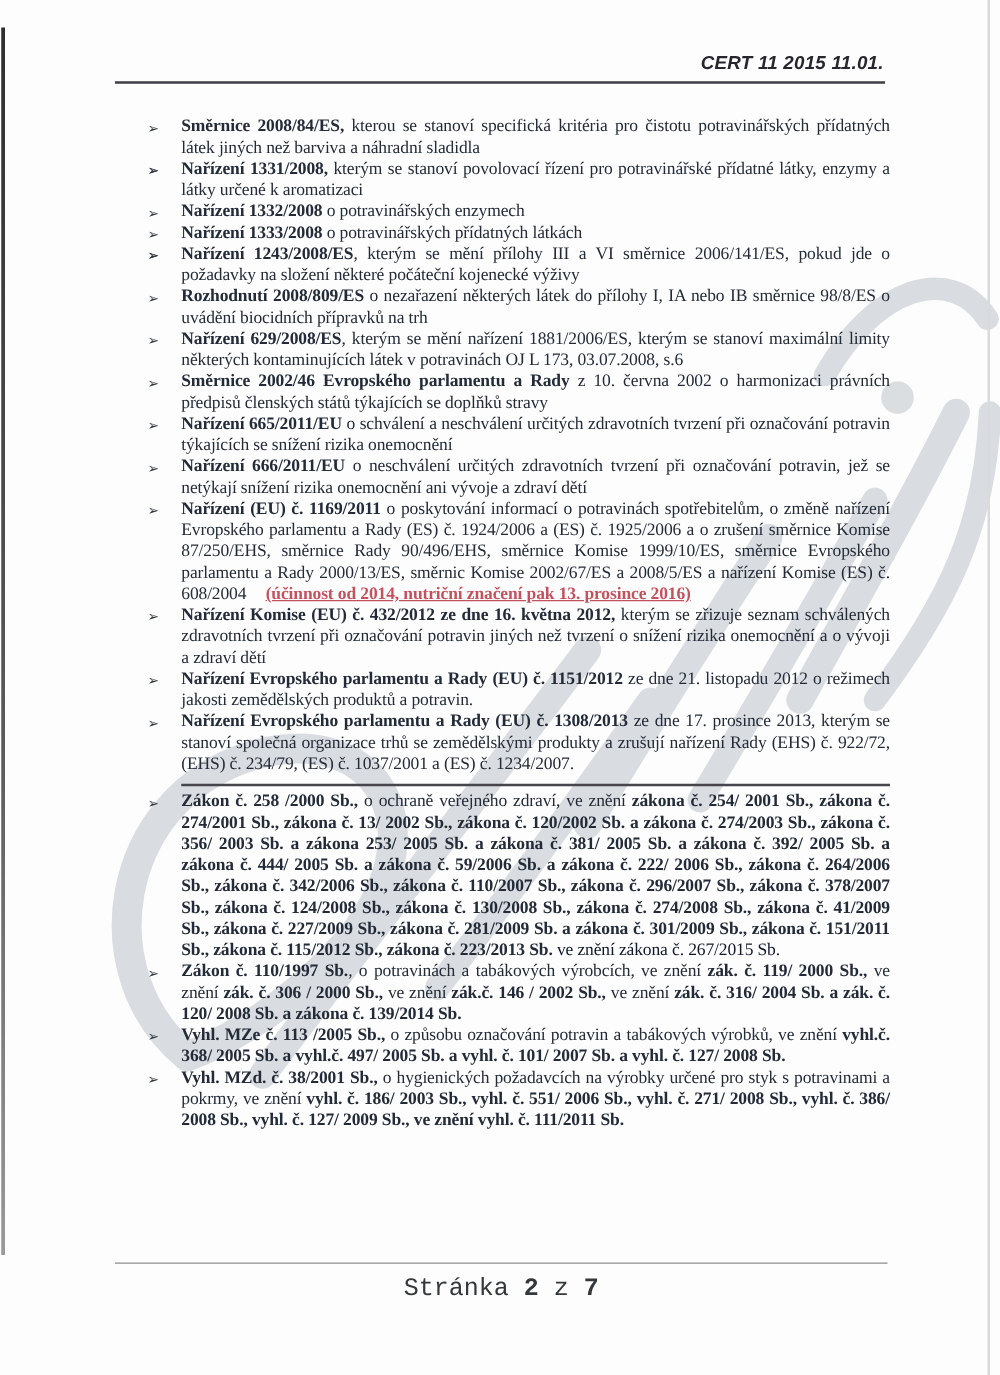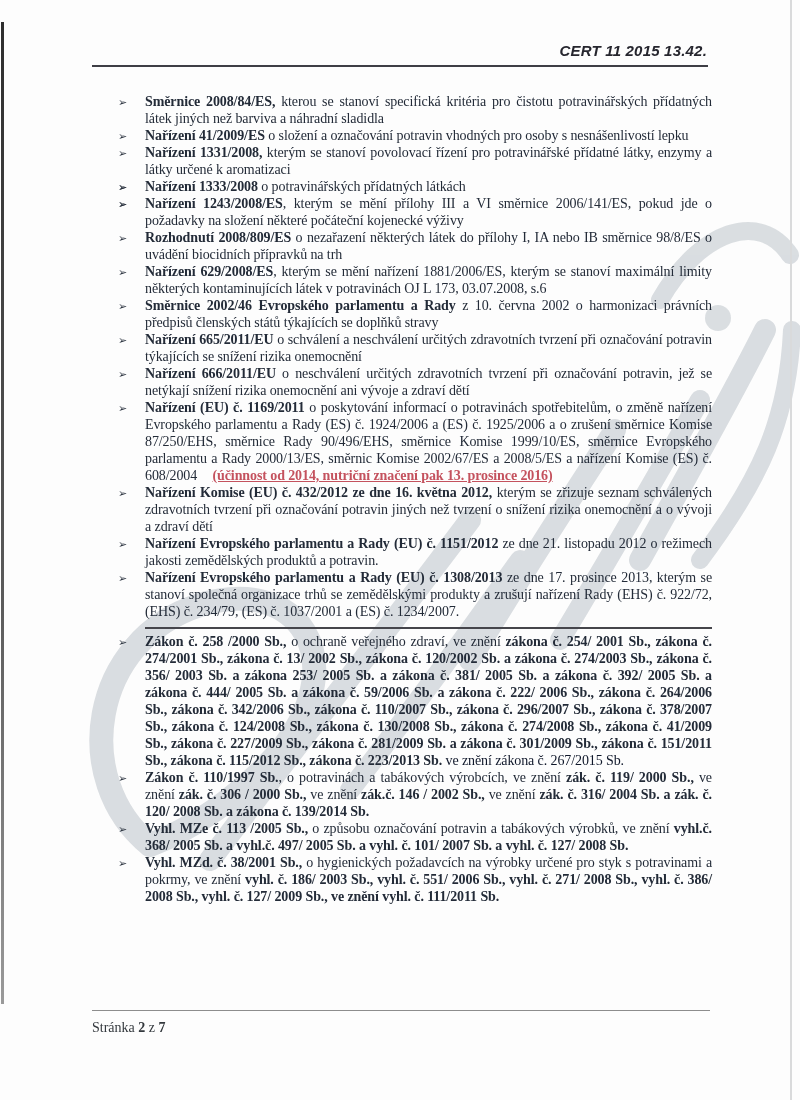--- a/index.html
+++ b/index.html
@@ -27,22 +27,22 @@
   ul.reflist li .bullet{
     position:absolute;left:-27px;top:1px;
     font-family:"DejaVu Sans",sans-serif;font-size:11px;color:#2c3440;
   }
   .seg-b{font-weight:bold;}
   .seg-r{font-weight:normal;color:#0f172a;}
   .seg-ru{font-weight:bold;color:#c4525e;text-decoration:underline;margin-left:12px;}
   .divider{border-top:2px solid #45454b;margin:7px 0 4px 27px;}
   .footer-rule{position:absolute;top:1010px;left:92px;width:618px;height:1px;background:#8d8d8d;z-index:3;}
   .footer-text{
-    position:absolute;top:1020px;left:92px;width:618px;z-index:3;
-    font-family:Liberation Serif, serif;font-size:14px;color:#33383d;
+    position:absolute;top:1020px;left:92px;width:618px;text-align:center;z-index:3;
+    font-family:Liberation Mono, monospace;font-size:20px;color:#33383d;
   }
 </style>
 </head>
 <body>
 
 <svg class="watermark" width="800" height="1100" viewBox="0 0 800 1100" aria-hidden="true">
   <g fill="none" stroke="#d6dade" stroke-linecap="round" opacity="0.9">
     <path d="M150 845 C70 780 90 640 200 605 C300 575 350 660 285 745 C240 800 185 832 150 845" stroke-width="24"></path>
     <path d="M210 860 C300 740 380 640 470 520" stroke-width="22"></path>
     <path d="M350 790 C420 700 470 630 520 560" stroke-width="20"></path>
@@ -51,29 +51,29 @@
     <path d="M640 560 C690 470 730 400 765 330" stroke-width="22"></path>
     <path d="M700 560 C760 480 788 420 792 330" stroke-width="18"></path>
     <path d="M660 300 C700 230 760 210 790 255" stroke-width="18"></path>
   </g>
   <circle cx="718" cy="318" r="13" fill="#d6dade" opacity="0.9"></circle>
 </svg>
 
 <div class="scan-edge-left"></div>
 <div class="scan-edge-right"></div>
 
-<div class="header-title">CERT 11 2015 13.42.</div>
+<div class="header-title">CERT 11 2015 11.01.</div>
 <div class="header-rule"></div>
 
 <div class="content">
   <ul class="reflist">
       <li><span class="bullet">➢</span><span><span class="seg-b">Směrnice 2008/84/ES,</span><span> kterou se stanoví specifická kritéria pro čistotu potravinářských přídatných látek jiných než barviva a náhradní sladidla</span></span></li>
-      <li><span class="bullet">➢</span><span><span class="seg-b">Nařízení 41/2009/ES</span><span> o složení a označování potravin vhodných pro osoby s nesnášenlivostí lepku</span></span></li>
+      <li><span class="bullet">➢</span></li>
       <li><span class="bullet">➢</span><span><span class="seg-b">Nařízení 1331/2008,</span><span> kterým se stanoví povolovací řízení pro potravinářské přídatné látky, enzymy a látky určené k aromatizaci</span></span></li>
-      <li><span class="bullet">➢</span></li>
+      <li><span class="bullet">➢</span><span><span class="seg-b">Nařízení 1332/2008</span><span> o potravinářských enzymech</span></span></li>
       <li><span class="bullet">➢</span><span><span class="seg-b">Nařízení 1333/2008</span><span> o potravinářských přídatných látkách</span></span></li>
       <li><span class="bullet">➢</span></li>
       <li><span class="bullet">➢</span><span><span class="seg-b">Nařízení 1243/2008/ES</span><span>, kterým se mění přílohy III a VI směrnice 2006/141/ES, pokud jde o požadavky na složení některé počáteční kojenecké výživy</span></span></li>
       <li><span class="bullet">➢</span><span><span class="seg-b">Rozhodnutí 2008/809/ES</span><span> o nezařazení některých látek do přílohy I, IA nebo IB směrnice 98/8/ES o uvádění biocidních přípravků na trh</span></span></li>
       <li><span class="bullet">➢</span><span><span class="seg-b">Nařízení 629/2008/ES</span><span>, kterým se mění nařízení 1881/2006/ES, kterým se stanoví maximální limity některých kontaminujících látek v potravinách OJ L 173, 03.07.2008, s.6</span></span></li>
       <li><span class="bullet">➢</span><span><span class="seg-b">Směrnice 2002/46 Evropského parlamentu a Rady</span><span> z 10. června 2002 o harmonizaci právních předpisů členských států týkajících se doplňků stravy</span></span></li>
       <li><span class="bullet">➢</span><span><span class="seg-b">Nařízení 665/2011/EU</span><span> o schválení a neschválení určitých zdravotních tvrzení při označování potravin týkajících se snížení rizika onemocnění</span></span></li>
       <li><span class="bullet">➢</span><span><span class="seg-b">Nařízení 666/2011/EU</span><span> o neschválení určitých zdravotních tvrzení při označování potravin, jež se netýkají snížení rizika onemocnění ani vývoje a zdraví dětí</span></span></li>
       <li><span class="bullet">➢</span><span><span class="seg-b">Nařízení (EU) č. 1169/2011</span><span> o poskytování informací o potravinách spotřebitelům, o změně nařízení Evropského parlamentu a Rady (ES) č. 1924/2006 a (ES) č. 1925/2006 a o zrušení směrnice Komise 87/250/EHS, směrnice Rady 90/496/EHS, směrnice Komise 1999/10/ES, směrnice Evropského parlamentu a Rady 2000/13/ES, směrnic Komise 2002/67/ES a 2008/5/ES a nařízení Komise (ES) č. 608/2004 </span><span class="seg-ru">(účinnost od 2014, nutriční značení pak 13. prosince 2016)</span></span></li>
       <li><span class="bullet">➢</span><span><span class="seg-b">Nařízení Komise (EU) č. 432/2012  ze dne 16. května 2012,</span><span> kterým se zřizuje seznam schválených zdravotních tvrzení při označování potravin jiných než tvrzení o snížení rizika onemocnění a o vývoji a zdraví dětí</span></span></li>

